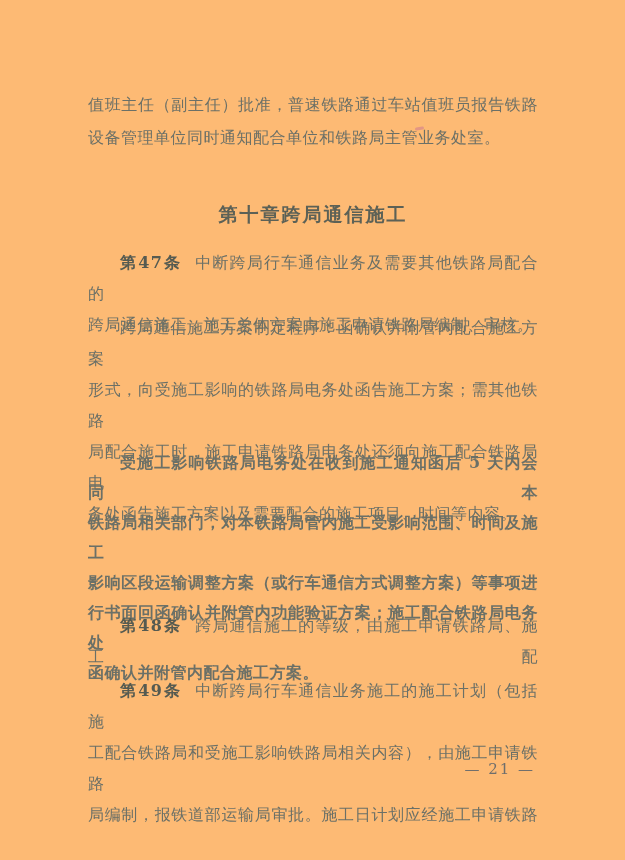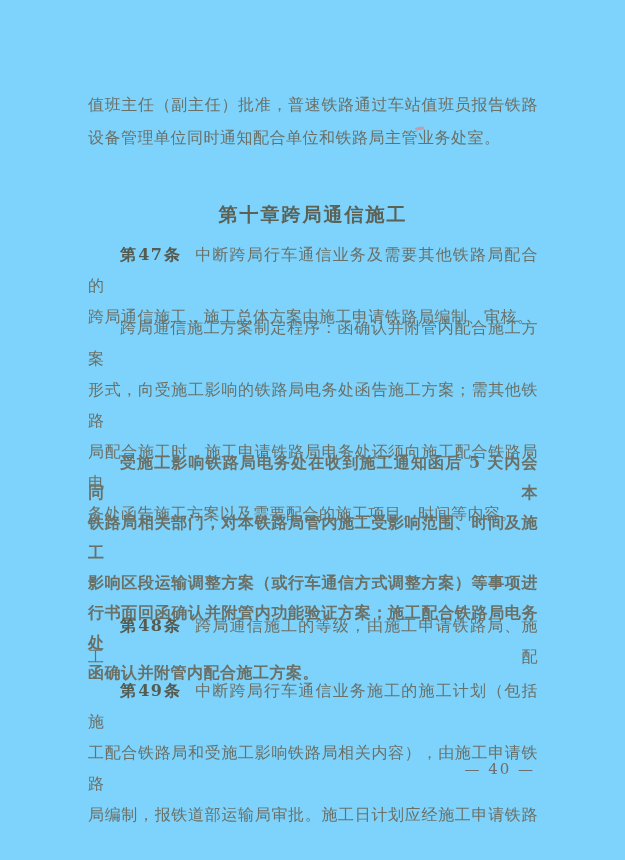--- a/index.html
+++ b/index.html
@@ -4,21 +4,21 @@
 <style>
   html, body {
     margin: 0;
     padding: 0;
     background: #ffffff;
   }
   .page {
     position: relative;
     width: 625px;
     height: 860px;
-    background: #7dd3fc;
+    background: #fdba74;
     overflow: hidden;
     font-family: "DejaVu Serif", "Liberation Serif", serif;
     color: #6b7067;
   }
   .col {
     position: absolute;
     left: 88px;
     width: 450px;
   }
   .line {
@@ -36,21 +36,21 @@
     text-indent: 32px;
   }
   .article-label {
     font-weight: bold;
     color: #565b51;
     letter-spacing: 1.5px;
     margin-right: 13px;
   }
   .p1 { top: 88px; }
   .p1 .line { line-height: 33px; }
-  .p2 { top: 239px; }
+  .p2 { top: 247px; }
   .p3 { top: 312px; }
   .p4 { top: 448px; font-weight: bold; }
   .p4 .line { line-height: 30px; }
   .p5 { top: 610px; }
   .p6 { top: 675px; }
   .chapter {
     position: absolute;
     left: 88px;
     top: 202px;
     width: 450px;
@@ -128,15 +128,15 @@
   </section>
 
   <section class="col p6">
     <div class="line indent">
       <span class="article-label">第49条</span><span>中断跨局行车通信业务施工的施工计划（包括施</span>
     </div>
     <div class="line">工配合铁路局和受施工影响铁路局相关内容），由施工申请铁路</div>
     <div class="line">局编制，报铁道部运输局审批。施工日计划应经施工申请铁路</div>
   </section>
 
-  <div class="page-number">— 40 —</div>
+  <div class="page-number">— 21 —</div>
 
 </div>
 
 </body></html>

